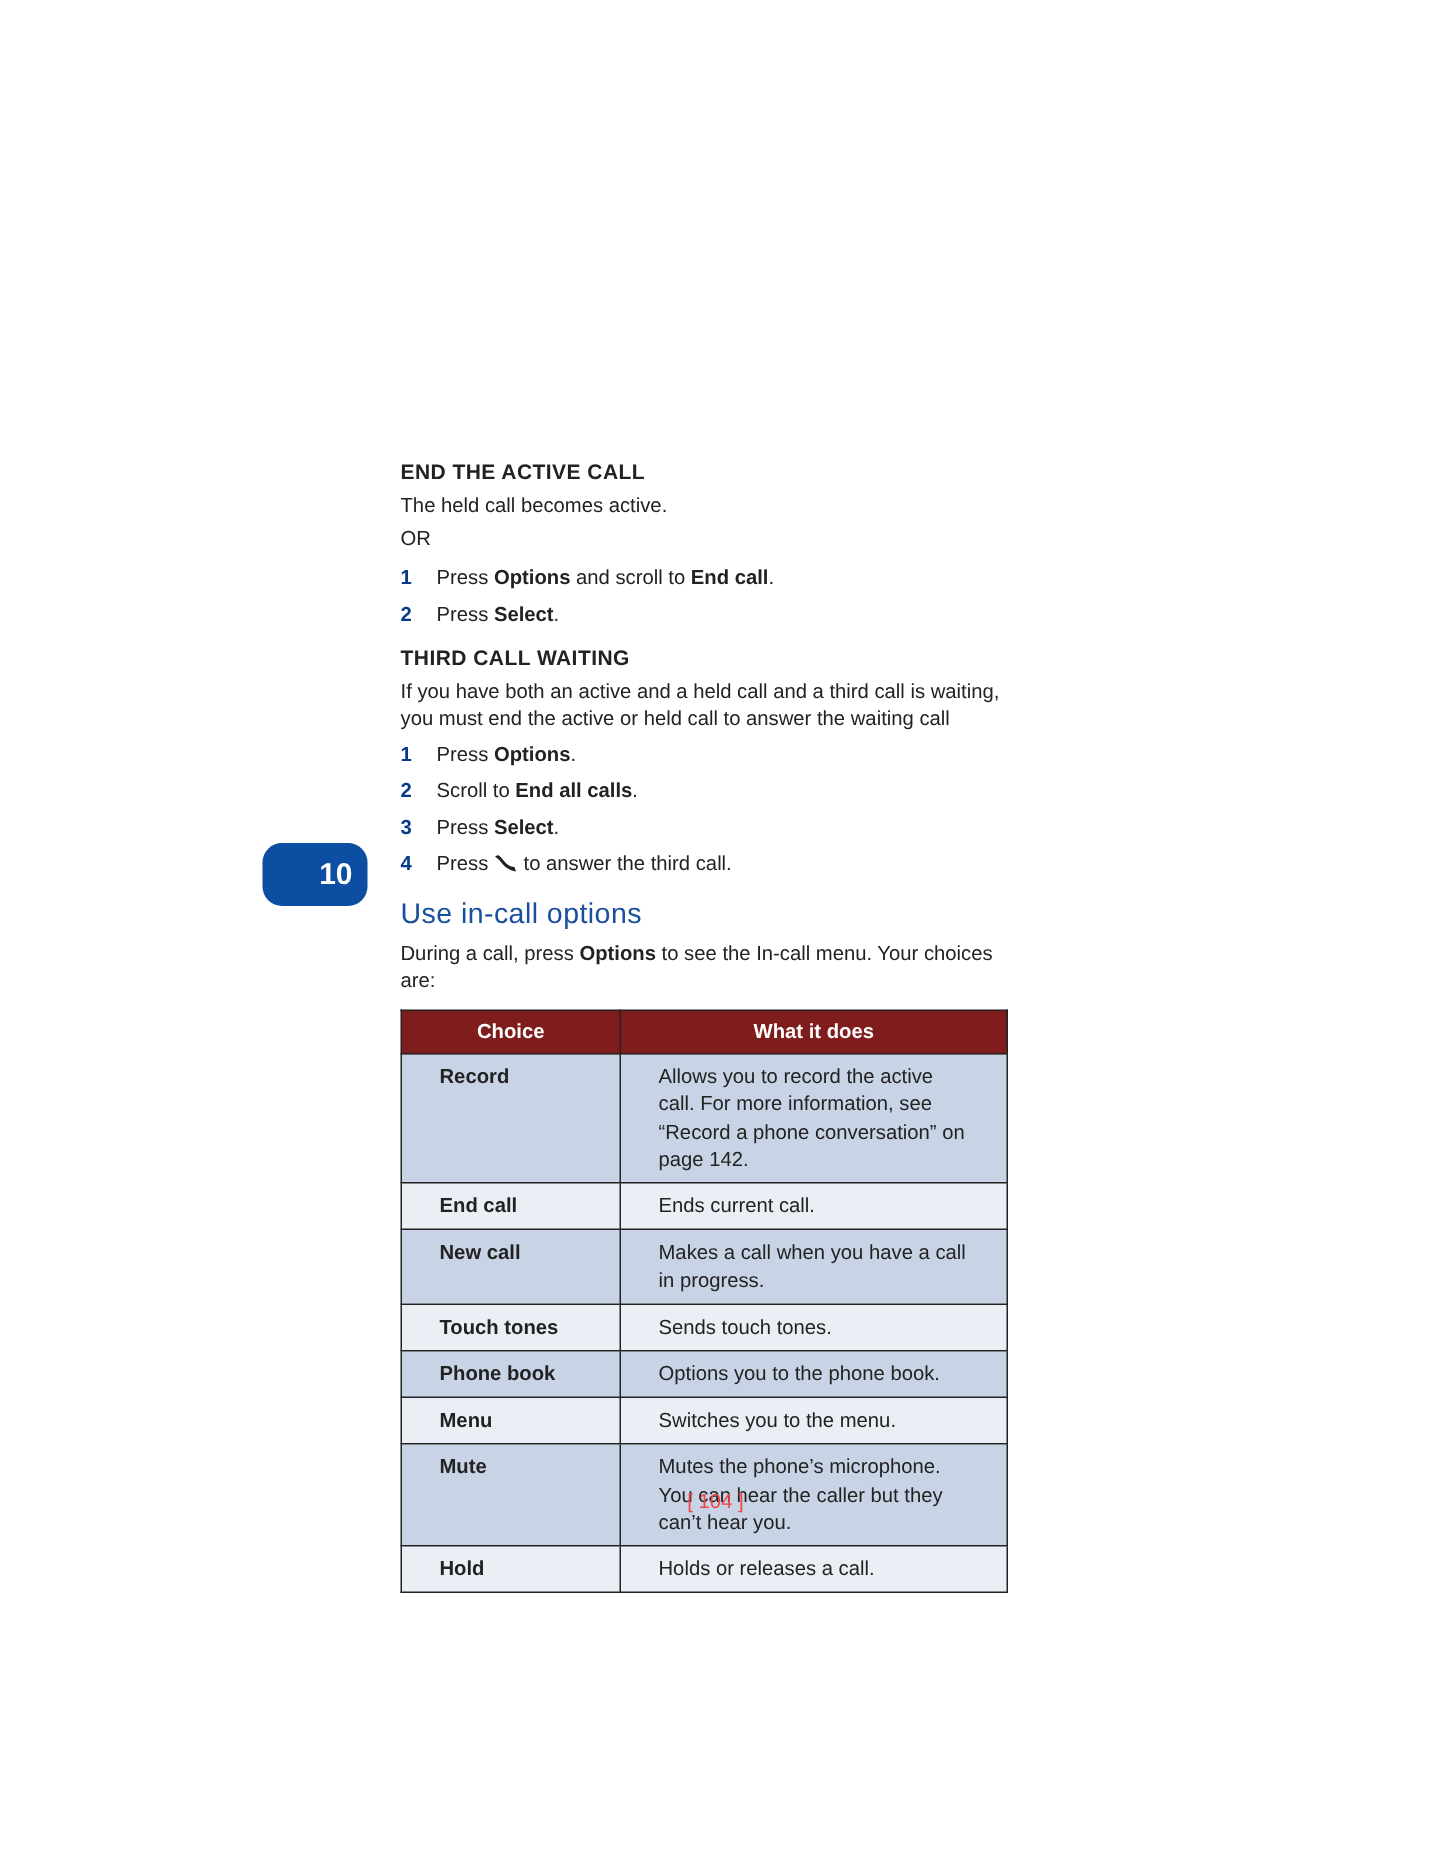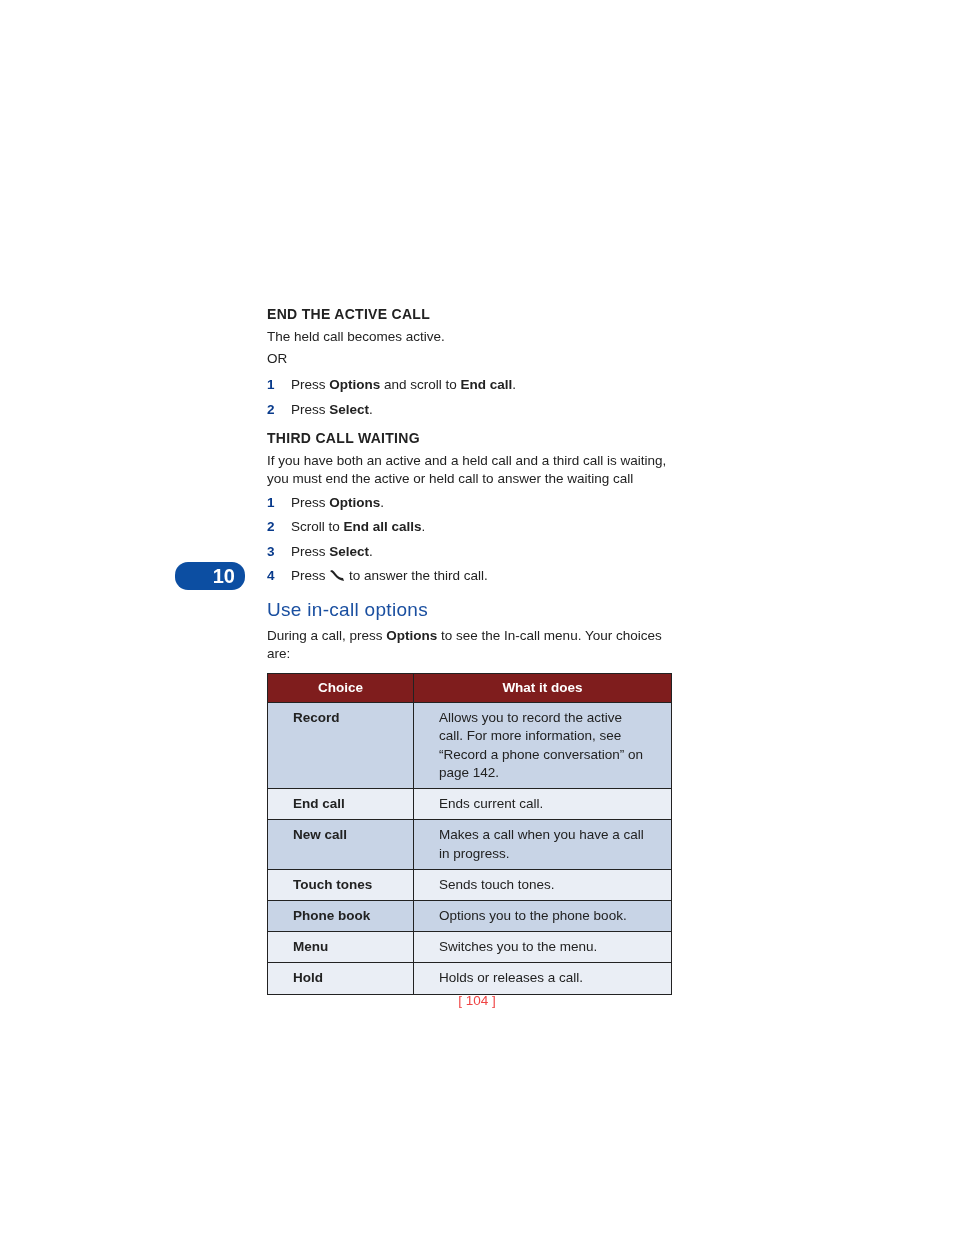--- a/index.html
+++ b/index.html
@@ -69,21 +69,21 @@
       font-size: 19px;
       font-weight: normal;
       margin: 4px 0 4px 0;
       letter-spacing: 0.3px;
     }
     .chapter-tab {
       position: absolute;
       left: 175px;
       top: 562px;
       width: 70px;
-      height: 28px;
+      height: 42px;
       background: #0c4ea2;
       border-radius: 13px;
       color: #fff;
       font-weight: bold;
       font-size: 20px;
       display: flex;
       align-items: center;
       justify-content: flex-end;
       padding-right: 10px;
       box-sizing: border-box;
@@ -222,20 +222,24 @@
           <td>Sends touch tones.</td>
         </tr>
         <tr class="alt">
           <td class="choice">Phone book</td>
           <td>Options you to the phone book.</td>
         </tr>
         <tr class="plain">
           <td class="choice">Menu</td>
           <td>Switches you to the menu.</td>
         </tr>
+        <tr class="alt">
+          <td class="choice">Mute</td>
+          <td>Mutes the phone’s microphone. You can hear the caller but they can’t hear you.</td>
+        </tr>
         <tr class="plain">
           <td class="choice">Hold</td>
           <td>Holds or releases a call.</td>
         </tr>
       </tbody>
     </table>
 
   </div>
 
   <div class="pagenum">[ 104 ]</div>

